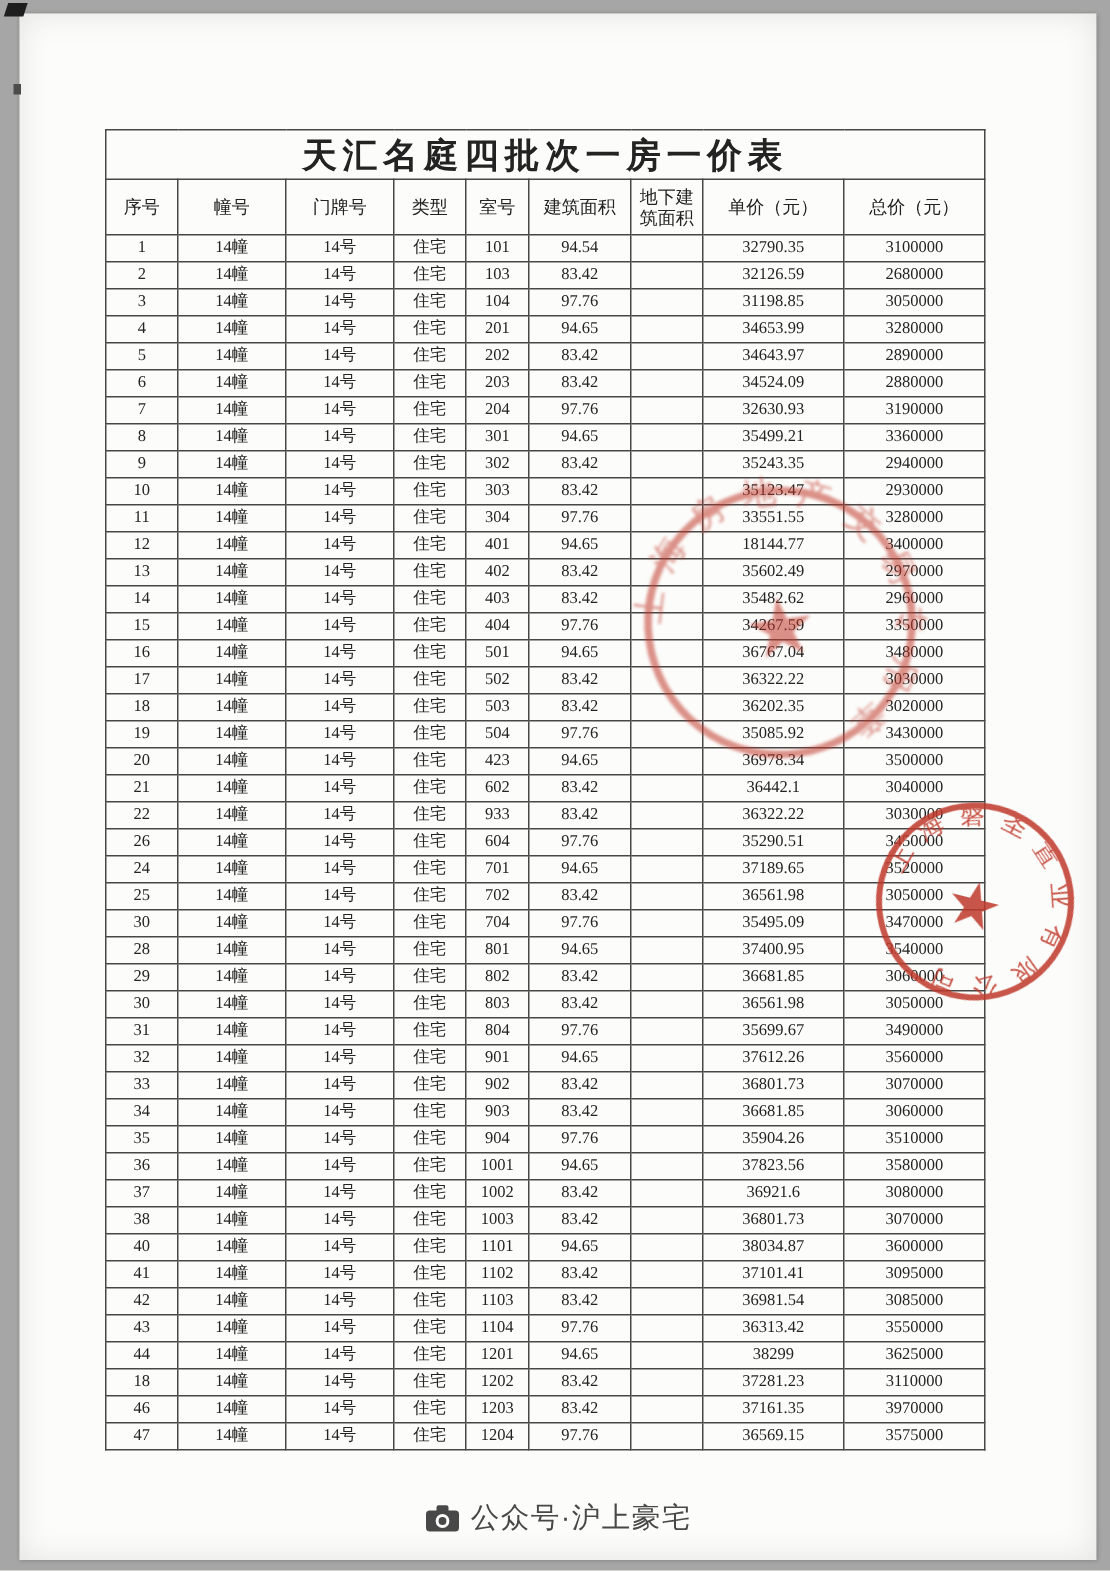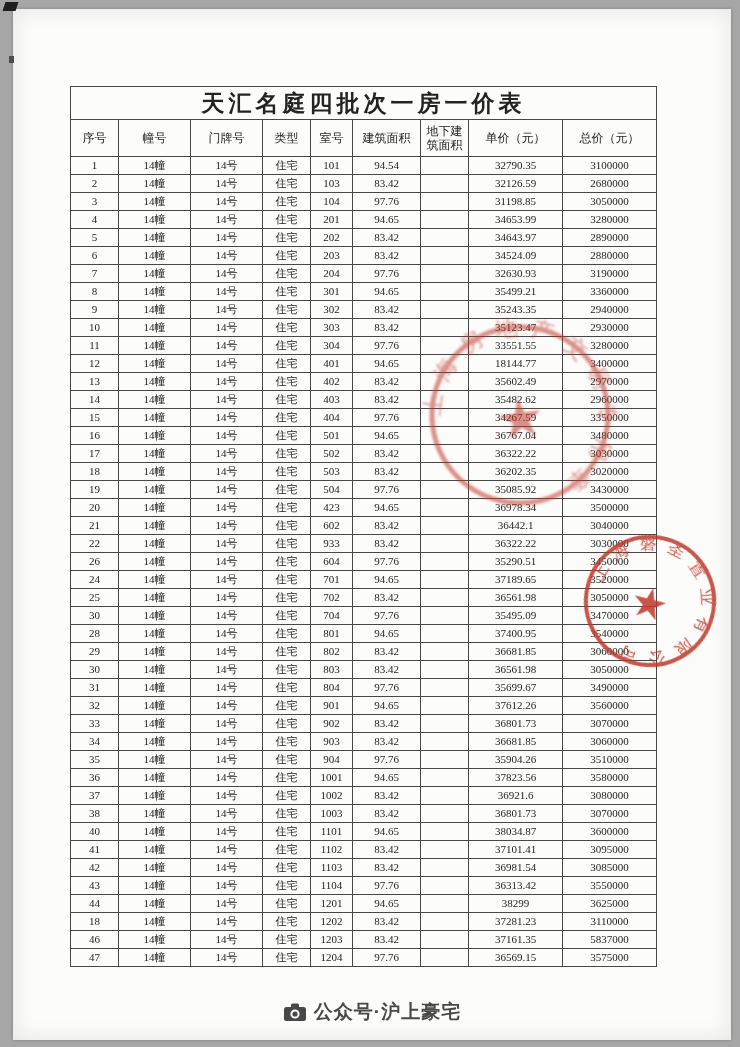--- a/index.html
+++ b/index.html
@@ -35,21 +35,21 @@
     height:17px;font-size:11px;line-height:1;white-space:nowrap;
   }
   table.price{border:1.5px solid #3c3c3c;}
   .stamp{position:absolute;pointer-events:none;}
   .stamp-a{left:407px;top:306px;filter:blur(1.1px);opacity:.55;transform:rotate(-8deg);}
   .stamp-b{left:562px;top:517px;filter:blur(.5px);opacity:.85;transform:rotate(14deg);}
   .footer{
     position:absolute;left:0;top:990px;width:100%;
     display:flex;align-items:center;justify-content:center;gap:7px;
     font-family:"Liberation Sans","DejaVu Sans",sans-serif;
-    font-size:19px;font-weight:700;color:#484848;letter-spacing:1px;
+    font-size:19px;font-weight:400;color:#484848;letter-spacing:1px;
   }
   .cam{display:inline-block;}
 </style>
 </head>
 <body>
 
 <div class="page">
   <div class="paper">
 
     <div class="sheet">
@@ -557,21 +557,21 @@
             </tr>
             <tr>
               <td>46</td>
               <td>14幢</td>
               <td>14号</td>
               <td>住宅</td>
               <td>1203</td>
               <td>83.42</td>
               <td></td>
               <td>37161.35</td>
-              <td>5837000</td>
+              <td>3970000</td>
             </tr>
             <tr>
               <td>47</td>
               <td>14幢</td>
               <td>14号</td>
               <td>住宅</td>
               <td>1204</td>
               <td>97.76</td>
               <td></td>
               <td>36569.15</td>

